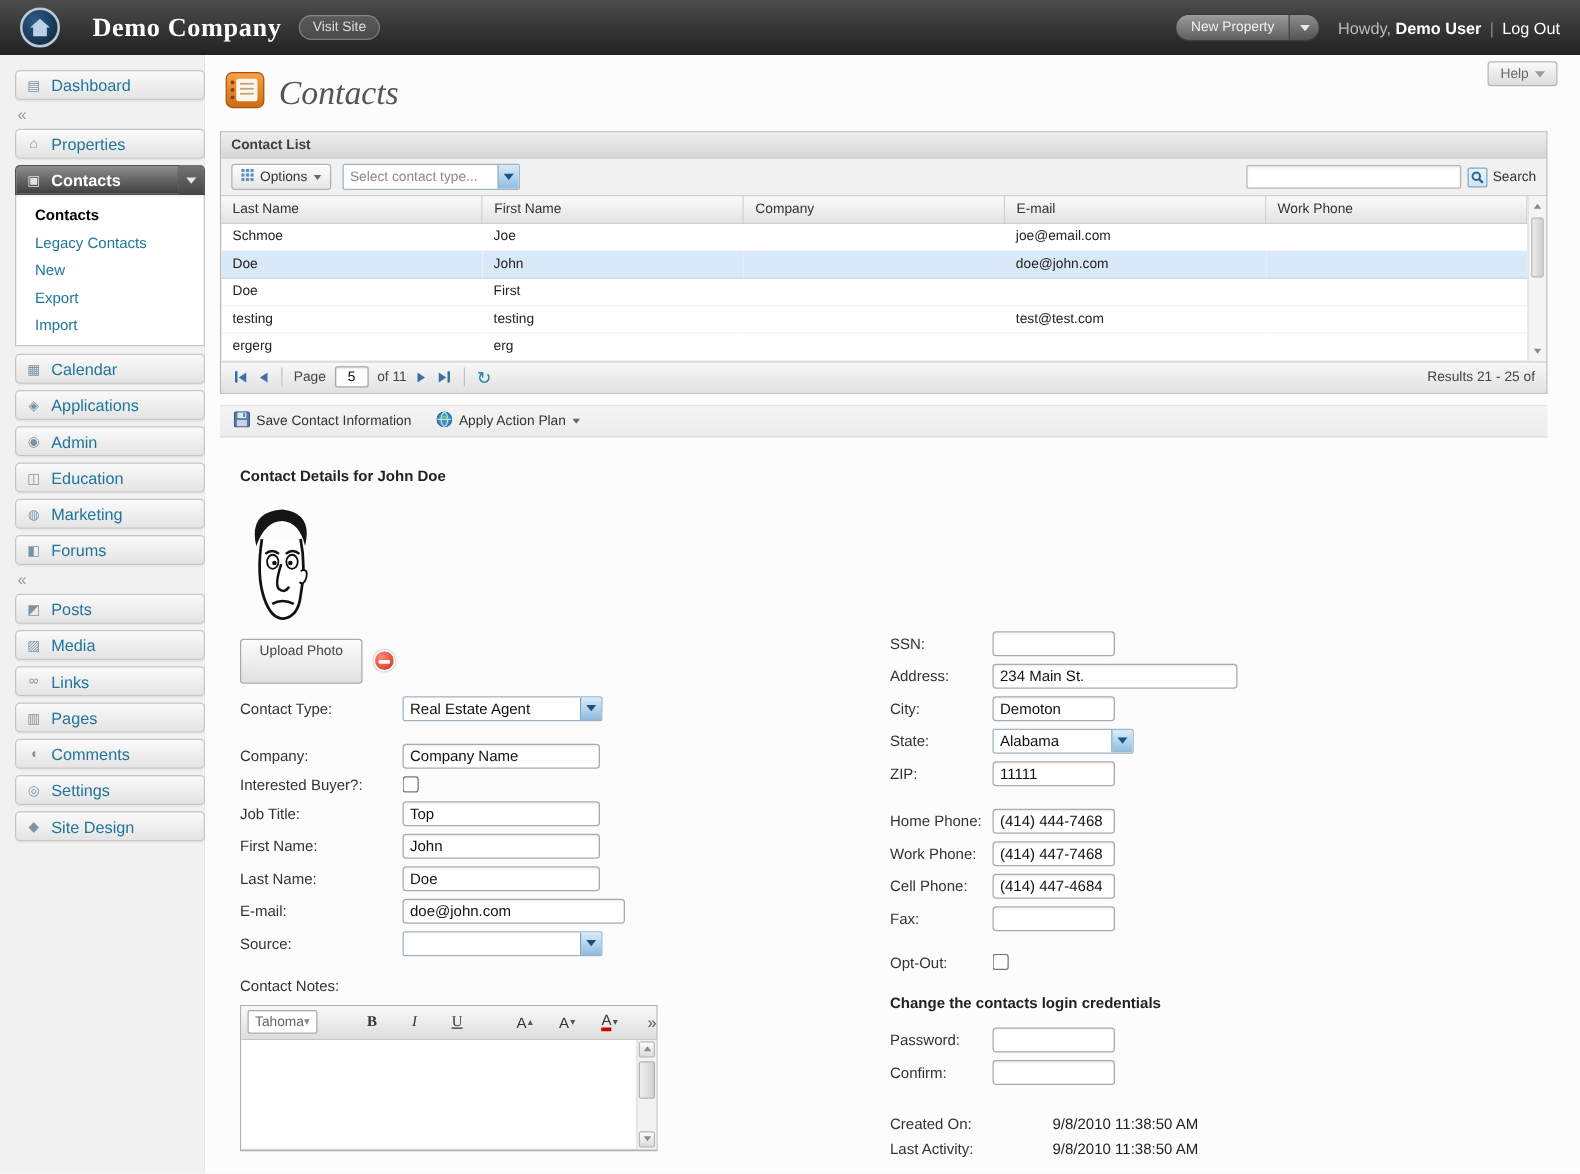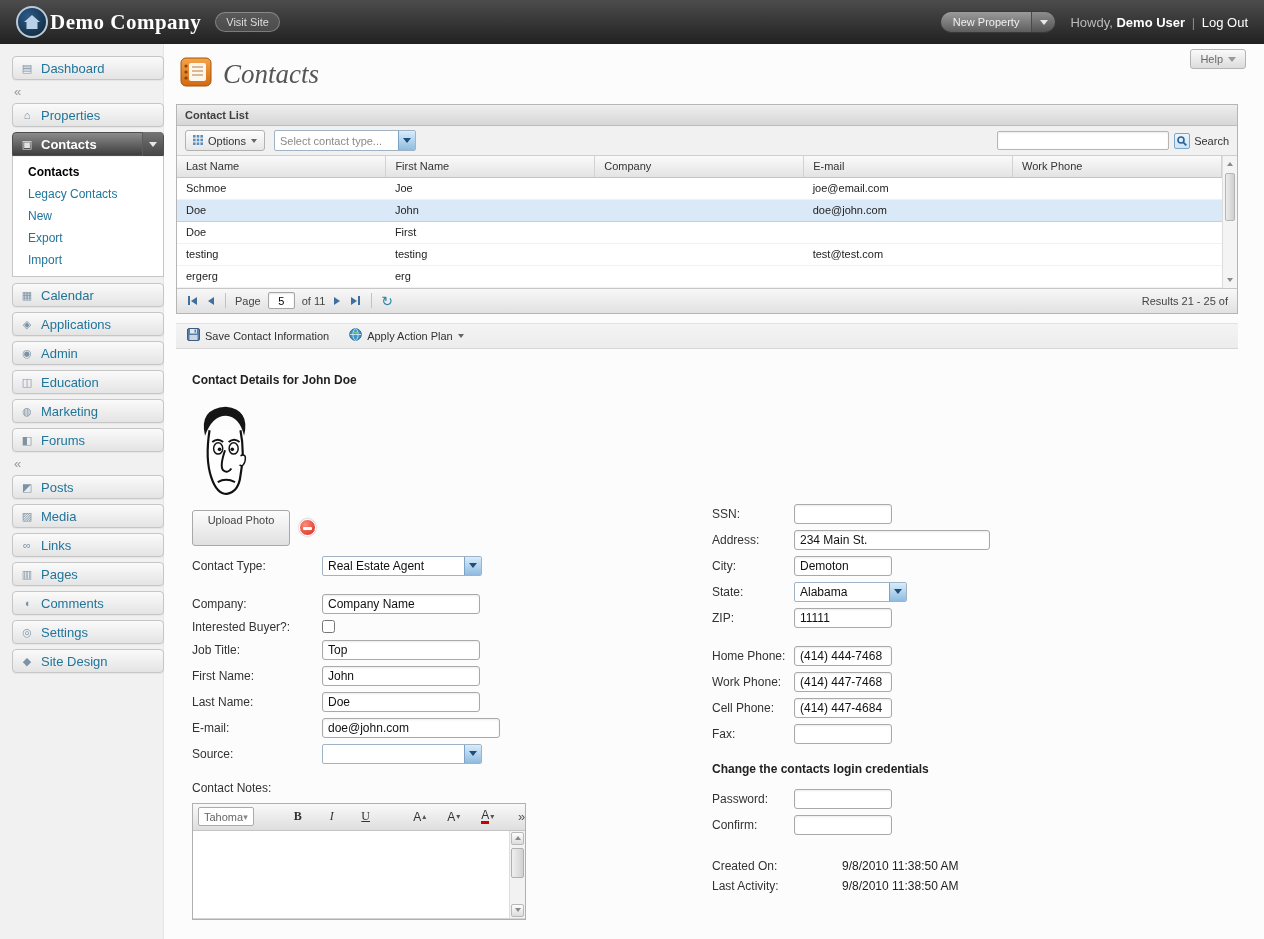--- a/index.html
+++ b/index.html
@@ -10,21 +10,21 @@
   }
   a { text-decoration:none; cursor:pointer; }
 
   
   .topbar{position:absolute;top:0;left:0;right:0;height:44px;
     background:linear-gradient(#4c4c4c,#212121);display:flex;align-items:center;
     padding:0 16px;z-index:5;}
   .logo{width:32px;height:32px;border-radius:50%;background:radial-gradient(circle at 35% 30%,#2c5a86,#0e2236);
     border:2px solid #b9cad8;display:flex;align-items:center;justify-content:center;flex:0 0 auto;}
   .company{font-family:"Liberation Serif","DejaVu Serif",serif;font-size:21px;font-weight:bold;
-    color:#fff;margin-left:2px;letter-spacing:.5px;}
+    color:#fff;margin-left:26px;letter-spacing:.5px;}
   .visit-site{margin-left:14px;font-size:11px;color:#ddd;background:rgba(255,255,255,.14);
     border:1px solid rgba(255,255,255,.28);border-radius:10px;padding:3px 10px;}
   .topbar-right{margin-left:auto;display:flex;align-items:center;gap:14px;text-align:right;}
   .np-group{display:flex;align-items:stretch;height:22px;border:1px solid #3a3a3a;border-radius:12px;overflow:hidden;
     box-shadow:inset 0 1px 0 rgba(255,255,255,.25);}
   .np-btn{background:linear-gradient(#9b9b9b,#5e5e5e);color:#f0f0f0;font-size:11px;display:flex;align-items:center;padding:0 12px;}
   .np-arrow{background:linear-gradient(#8d8d8d,#535353);border-left:1px solid #4a4a4a;width:24px;
     display:flex;align-items:center;justify-content:center;}
   .tri-dn-w{width:0;height:0;border-left:4px solid transparent;border-right:4px solid transparent;border-top:5px solid #e8e8e8;}
   .howdy{font-size:13px;color:#bbb;}
@@ -612,20 +612,24 @@
         <input class="tin w98" value="(414) 447-7468" style="">
       </div>
       <div class="frow">
         <label>Cell Phone:</label>
         <input class="tin w98" value="(414) 447-4684" style="">
       </div>
       <div class="frow">
         <label>Fax:</label>
         <input class="tin w98" value="" style="">
       </div>
+      <div class="frow gap18">
+        <label>Opt-Out:</label>
+        <input type="checkbox" class="cbox" style="">
+      </div>
       <div class="cred-heading">Change the contacts login credentials</div>
       <div class="frow">
         <label>Password:</label>
         <input class="tin w98" value="" style="">
       </div>
       <div class="frow">
         <label>Confirm:</label>
         <input class="tin w98" value="" style="">
       </div>
       <div class="frow" style="margin-top:24px;">

